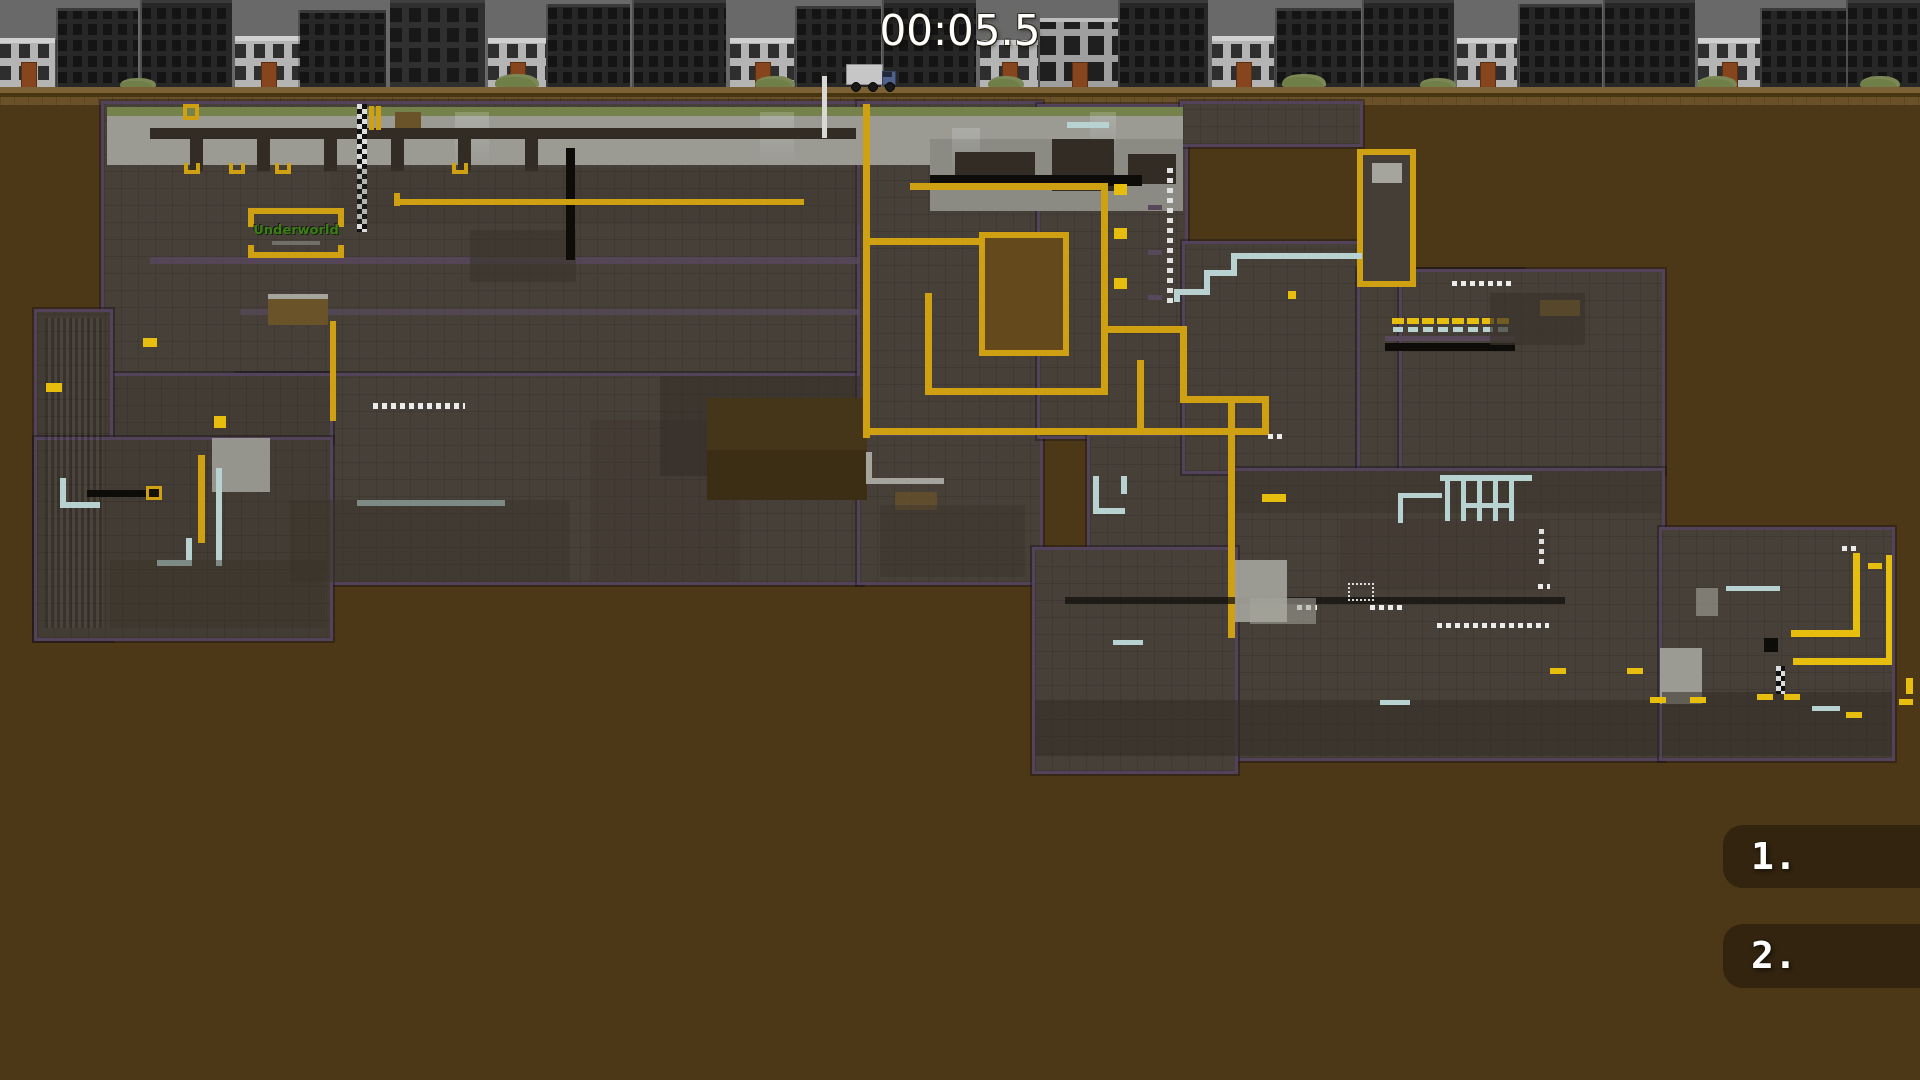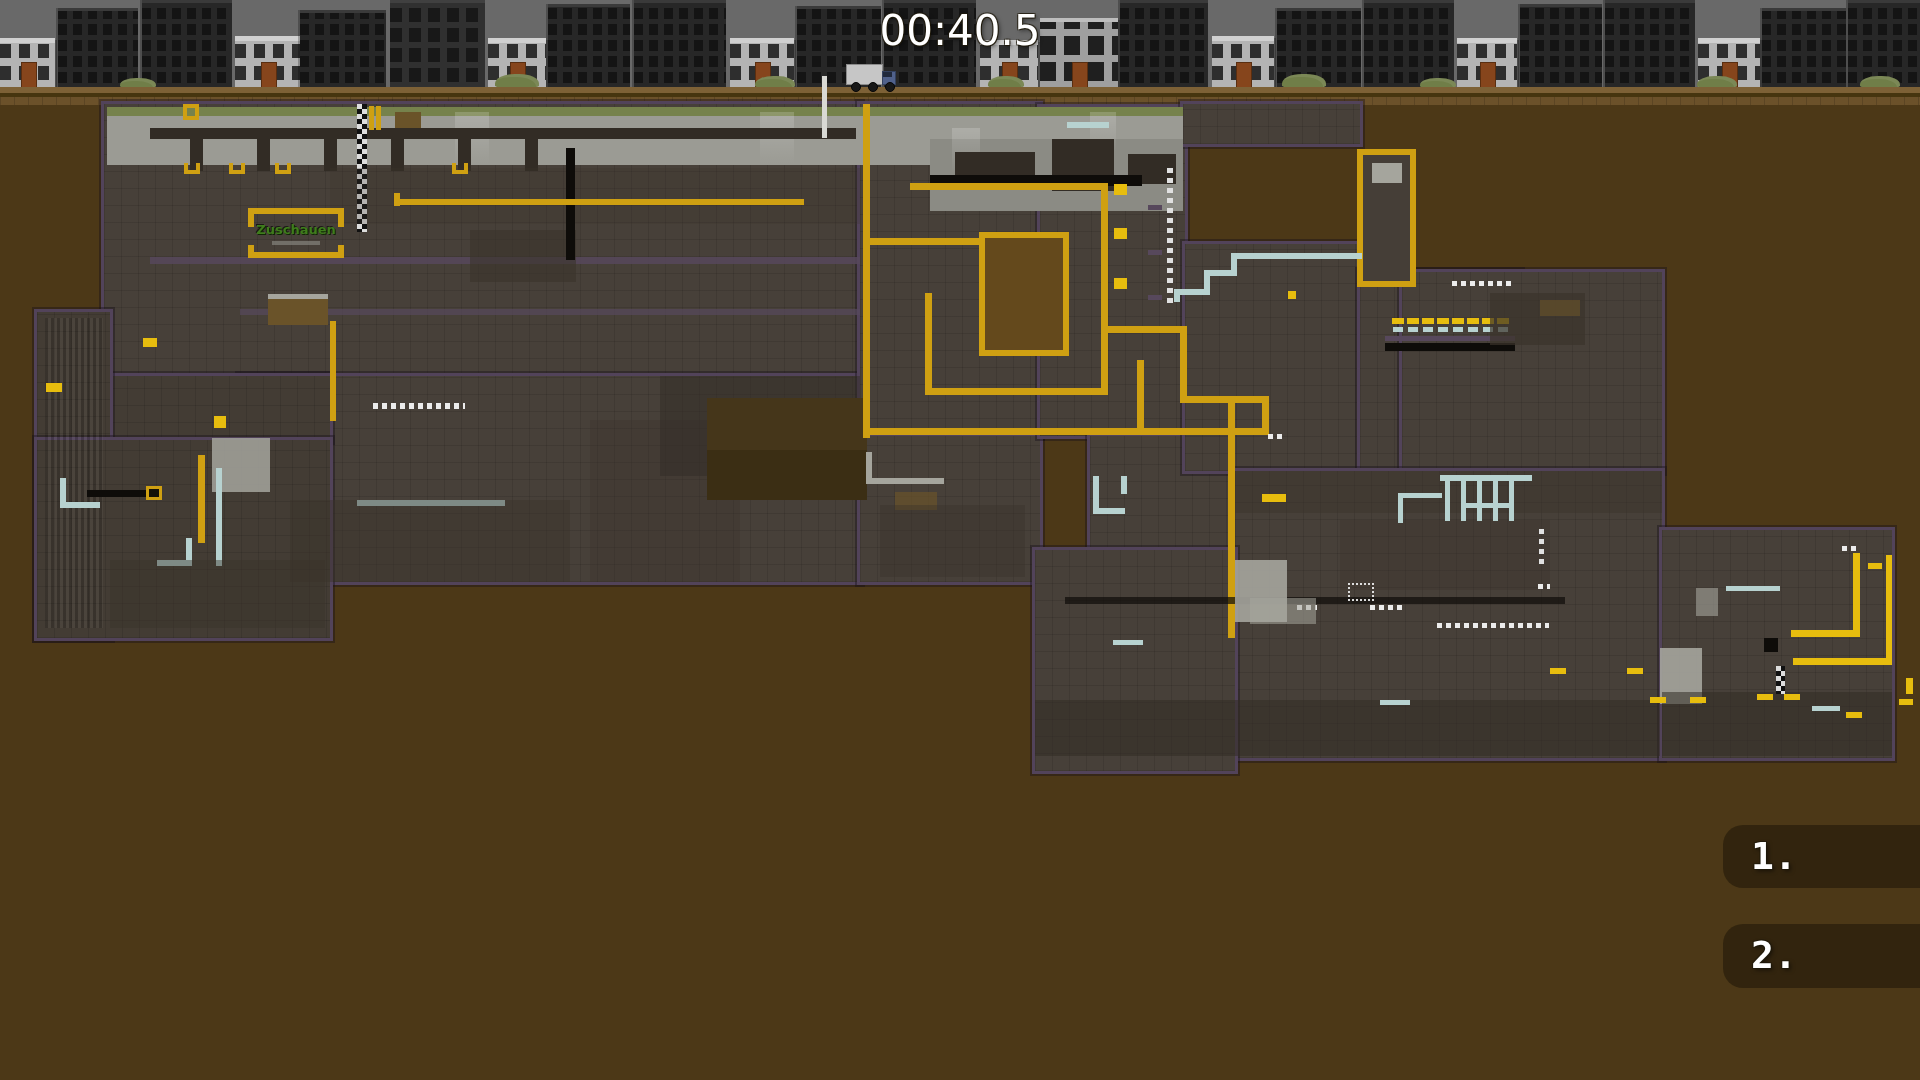--- a/index.html
+++ b/index.html
@@ -355,23 +355,23 @@
       <div class="r blue" style="left: 1398px; top: 493px; width: 44px; height: 5px;"></div>
       <div class="r blue" style="left: 1398px; top: 493px; width: 5px; height: 30px;"></div>
       <div class="r black" style="left: 1764px; top: 638px; width: 14px; height: 14px;"></div>
       <div class="r frame" style="left: 1348px; top: 583px; width: 26px; height: 18px;"></div>
       <div class="r ybright" style="left: 1262px; top: 494px; width: 24px; height: 8px;"></div>
       <div class="r blue" style="left: 1093px; top: 476px; width: 6px; height: 38px;"></div>
       <div class="r blue" style="left: 1093px; top: 508px; width: 32px; height: 6px;"></div>
       <div class="r blue" style="left: 1121px; top: 476px; width: 6px; height: 18px;"></div>
     </div>
 
-  <div id="sign">Zuschauen</div>
-
-  <div id="timer" class="otext">00:40.5</div>
+  <div id="sign">Underworld</div>
+
+  <div id="timer" class="otext">00:05.5</div>
 
   <div id="scoreboard">
     <div class="rankrow" id="rank1">
       <div class="ranknum otext">1.</div>
     </div>
     <div class="rankrow" id="rank2">
       <div class="ranknum otext">2.</div>
     </div>
   </div>
 

